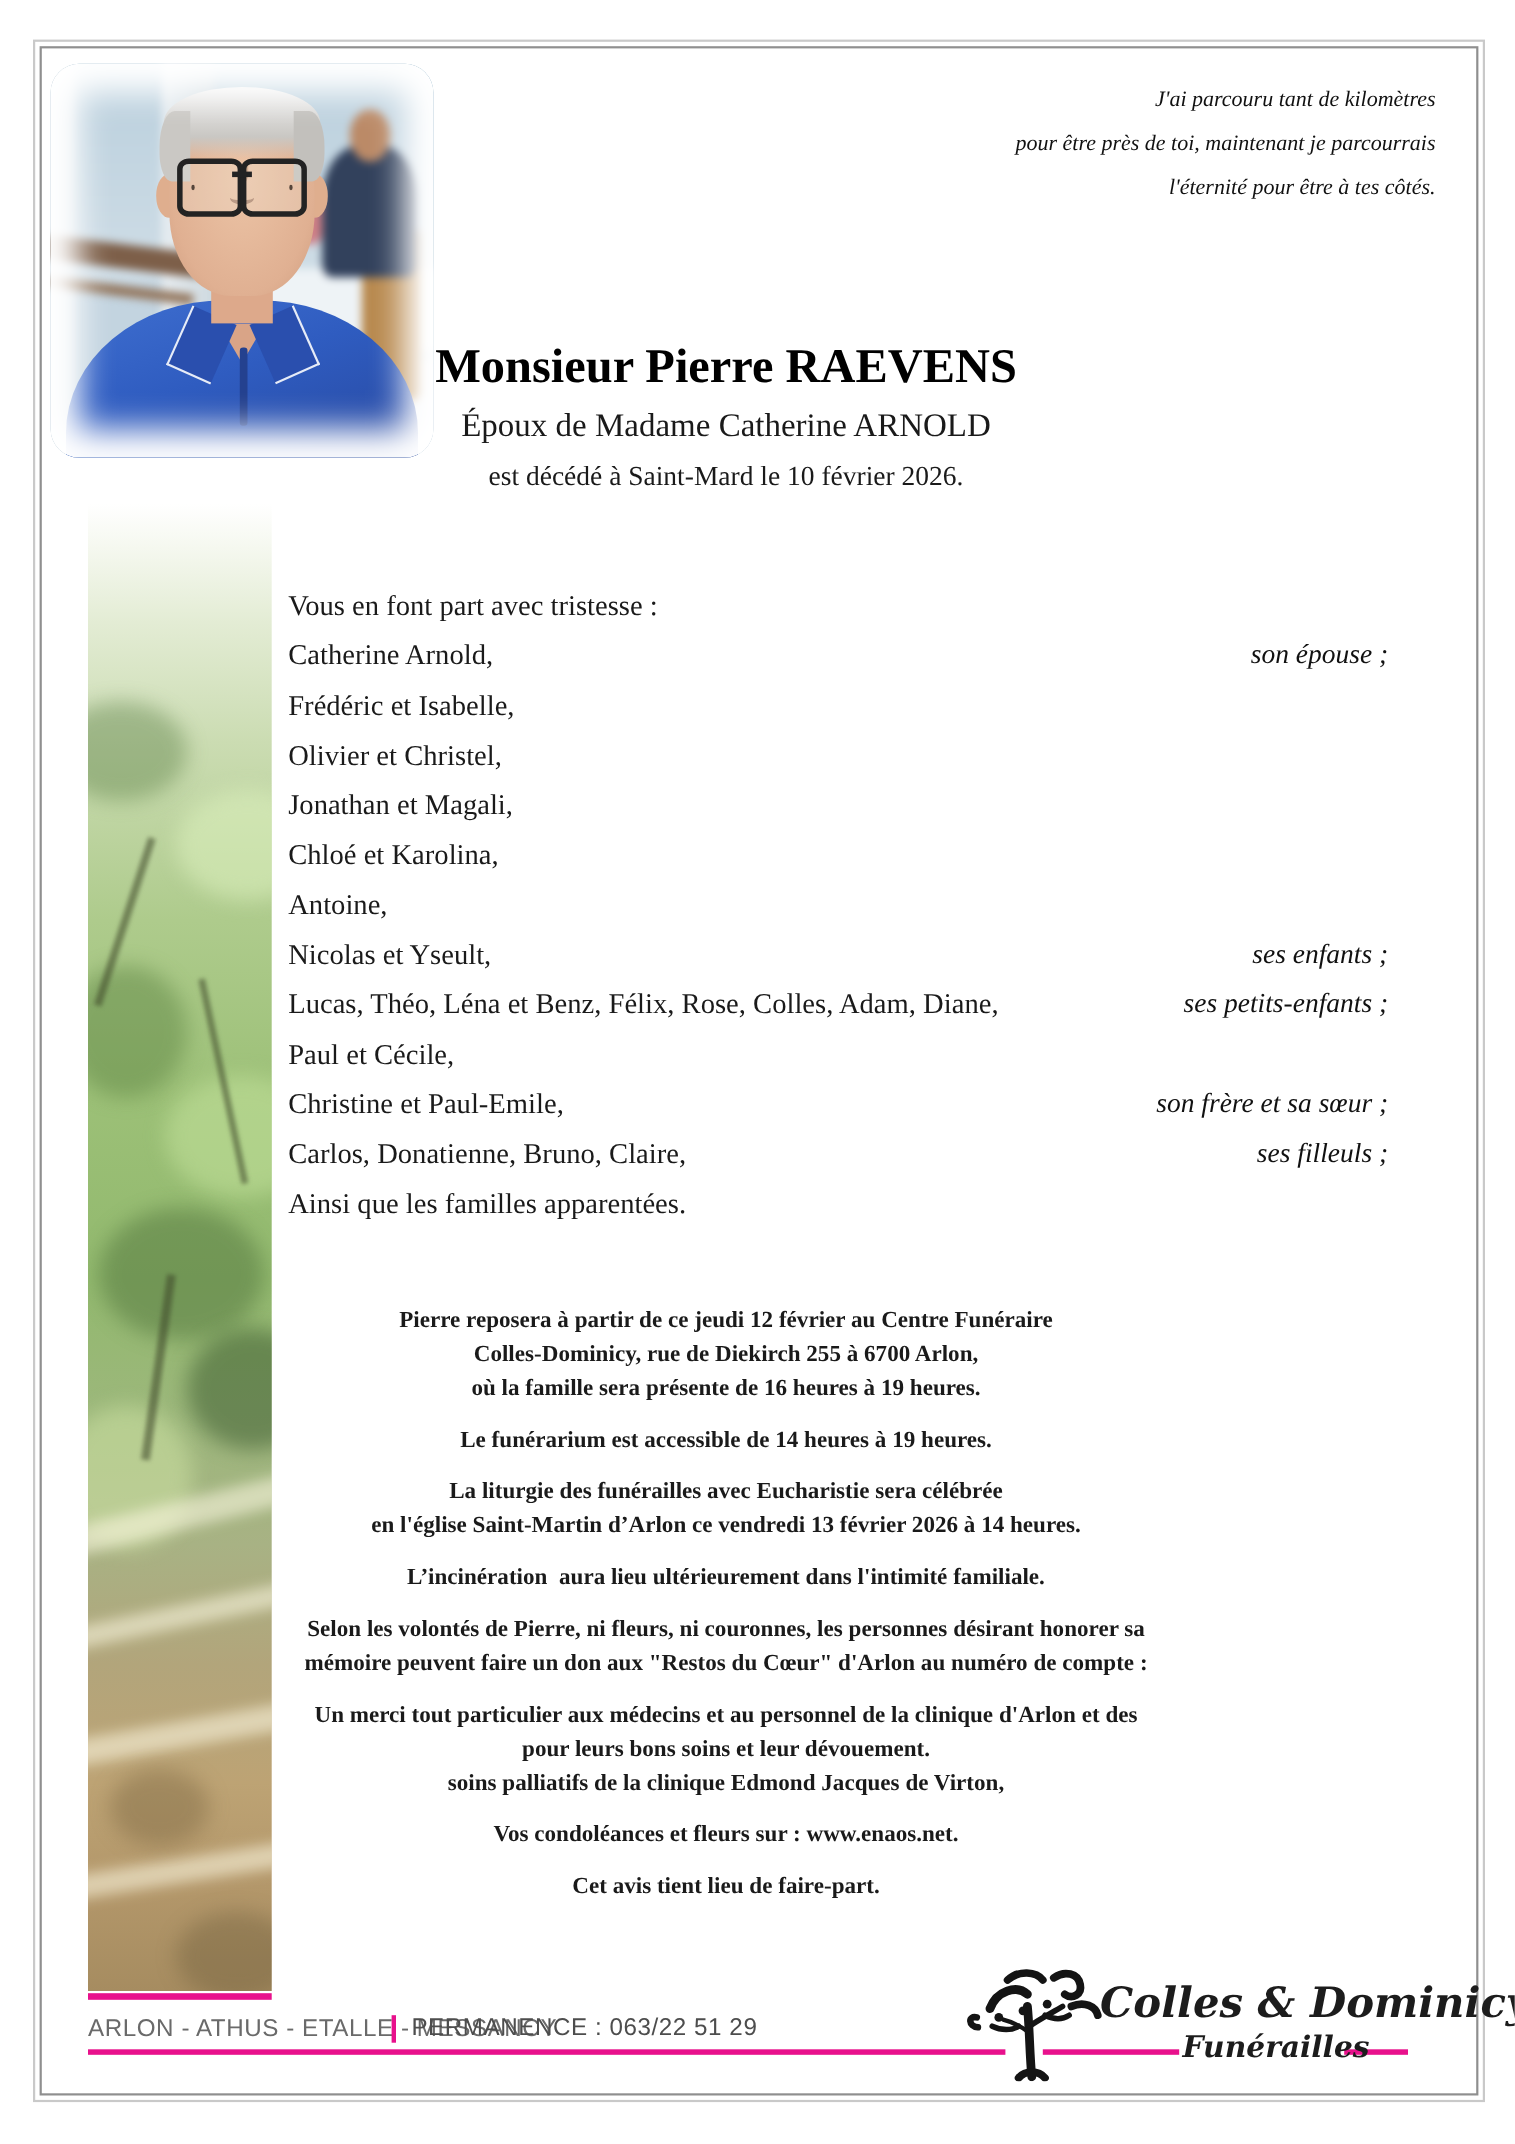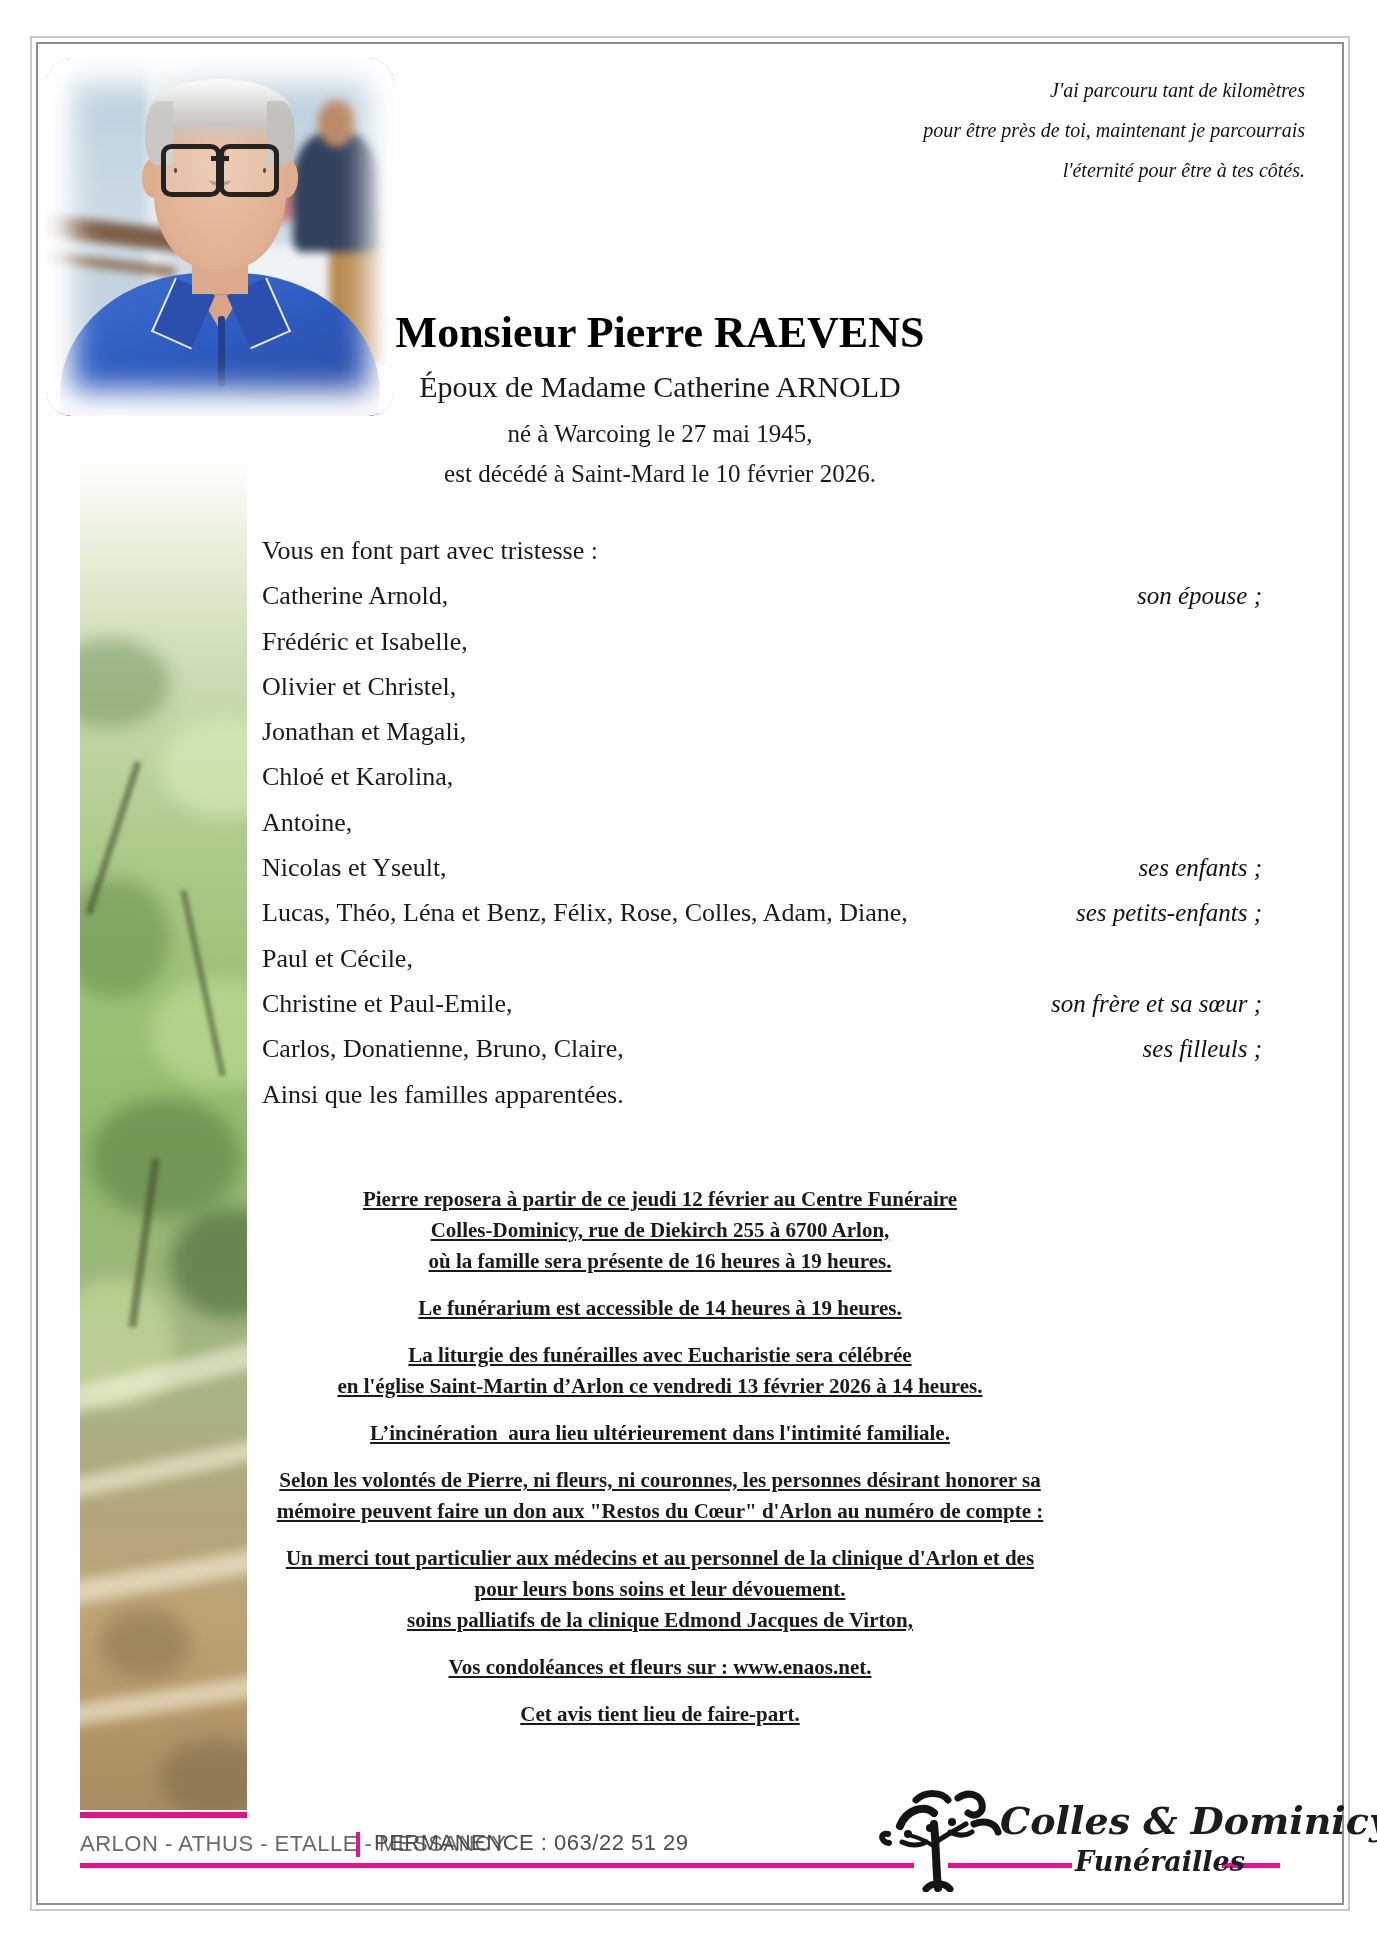--- a/index.html
+++ b/index.html
@@ -81,21 +81,21 @@
          font-size:30px;line-height:46px;}
   .dates{position:absolute;left:210px;top:414px;width:900px;text-align:center;
          font-size:25px;line-height:40px;}
   .family{position:absolute;left:262px;top:528px;width:1000px;font-size:26px;}
   .family .row{display:flex;justify-content:space-between;align-items:center;
          height:45.3px;line-height:45.3px;white-space:pre;}
   .family .rel{font-style:italic;font-size:25px;color:#111;}
   .announce{position:absolute;left:160px;top:1184px;width:1000px;text-align:center;
          font-weight:bold;font-size:21px;}
   .announce .para{margin:0 0 16px 0;}
-  .announce .line{line-height:31px;white-space:pre;text-decoration:underline;}
+  .announce .line{line-height:31px;white-space:pre;}
 
   
   .cities{position:absolute;left:80px;top:1831px;font-family:"Liberation Sans",sans-serif;
           font-size:22px;letter-spacing:.5px;color:#6a6a6a;white-space:pre;}
   .perm-sep{position:absolute;left:356px;top:1832px;width:4px;height:25px;background:#e8118c;}
   .permanence{position:absolute;left:374px;top:1830px;font-family:"Liberation Sans",sans-serif;
           font-size:22px;letter-spacing:.5px;color:#4d4d4d;font-weight:normal;white-space:pre;}
   .pinkline{position:absolute;top:1863px;height:5px;background:#e8118c;}
   .seg1{left:80px;width:834px;}
   .seg2{left:948px;width:124px;}
@@ -180,21 +180,20 @@
 
 <div class="quote">
   <div>J'ai parcouru tant de kilomètres</div>
   <div>pour être près de toi, maintenant je parcourrais</div>
   <div>l'éternité pour être à tes côtés.</div>
 </div>
 
 <div class="title">Monsieur Pierre RAEVENS</div>
 <div class="subtitle">Époux de Madame Catherine ARNOLD</div>
 <div class="dates">
-  <div>né à Warcoing le 27 mai 1945,</div>
   <div>est décédé à Saint-Mard le 10 février 2026.</div>
 </div>
 
 <div class="family">
   <div class="row">
     <span>Vous en font part avec tristesse :</span>
   </div>
   <div class="row">
     <span>Catherine Arnold,</span>
     <span class="rel">son épouse ;</span>

